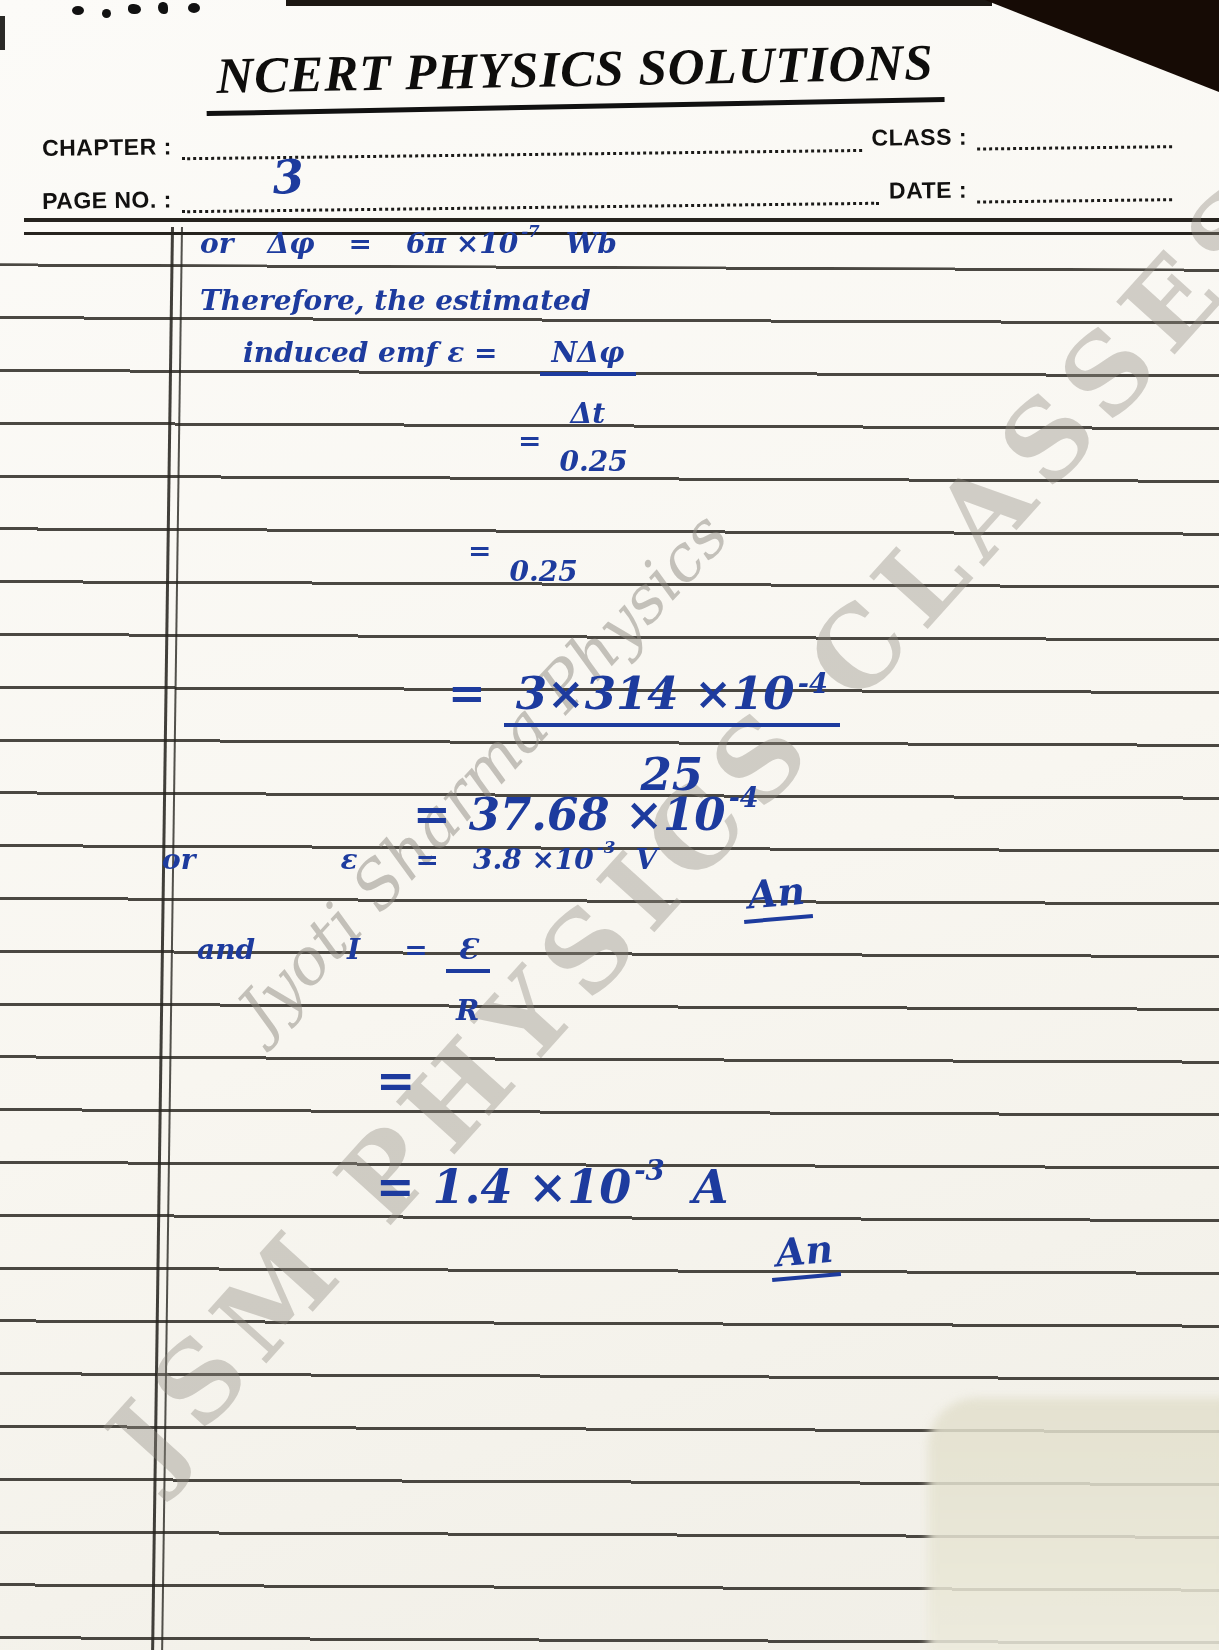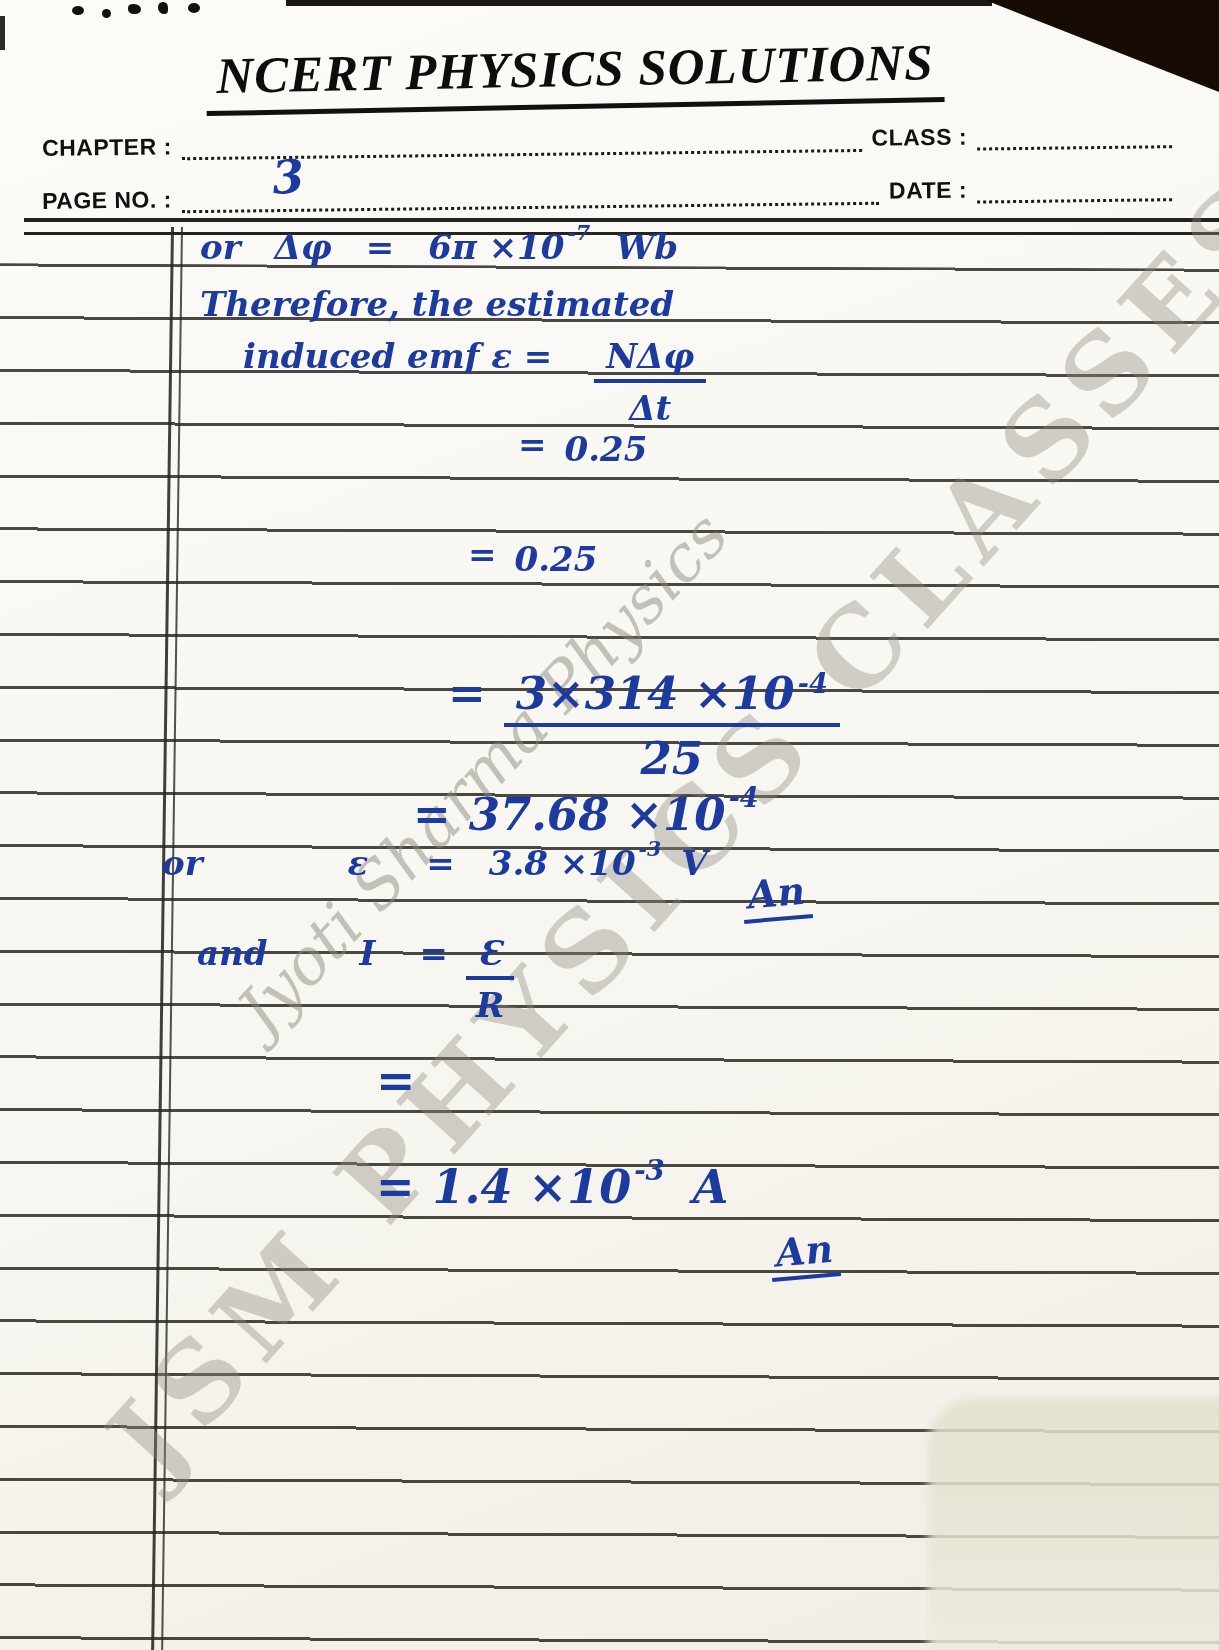--- a/index.html
+++ b/index.html
@@ -53,29 +53,29 @@
   .wm-stamp{
     left:130px;top:1395px;
     font-family:"DejaVu Serif",serif;font-weight:bold;
     font-size:108px;letter-spacing:14px;color:#8f8a80;opacity:.38;
     transform:rotate(-48deg);transform-origin:0 50%;
   }
   
   .ink{
     position:absolute;z-index:3;
     font-family:"DejaVu Serif",serif;font-style:italic;font-weight:600;
-    color:#1d3b9e;font-size:34px;
+    color:#1d3b9e;font-size:28px;
     display:flex;align-items:flex-start;white-space:nowrap;
   }
   .ink sup{font-size:.6em;margin-left:3px;transform:translateY(-6px);}
   .ink .gap-s{margin-right:18px;}
   .ink .gap-m{margin-right:34px;}
   .frac{display:inline-flex;flex-direction:column;align-items:center;}
   .frac .num{border-bottom:4px solid currentColor;padding:0 12px 3px;font-style:italic;}
-  .frac .den{padding-top:5px;}
+  .frac .den{padding-top:21px;}
   .pageno{left:272px;top:150px;font-size:46px;transform:rotate(-4deg);}
   .l1{left:200px;top:227px;}
   .l2{left:200px;top:284px;text-align:center;}
   .l3{left:243px;top:336px;gap:24px;}
   .l4{left:518px;top:424px;}
   .l5{left:468px;top:534px;}
   .l6{left:448px;top:667px;font-size:45px;}
   .l7{left:413px;top:788px;font-size:45px;}
   .l8{left:162px;top:843px;}
   .l8 .pre{margin-right:145px;}

